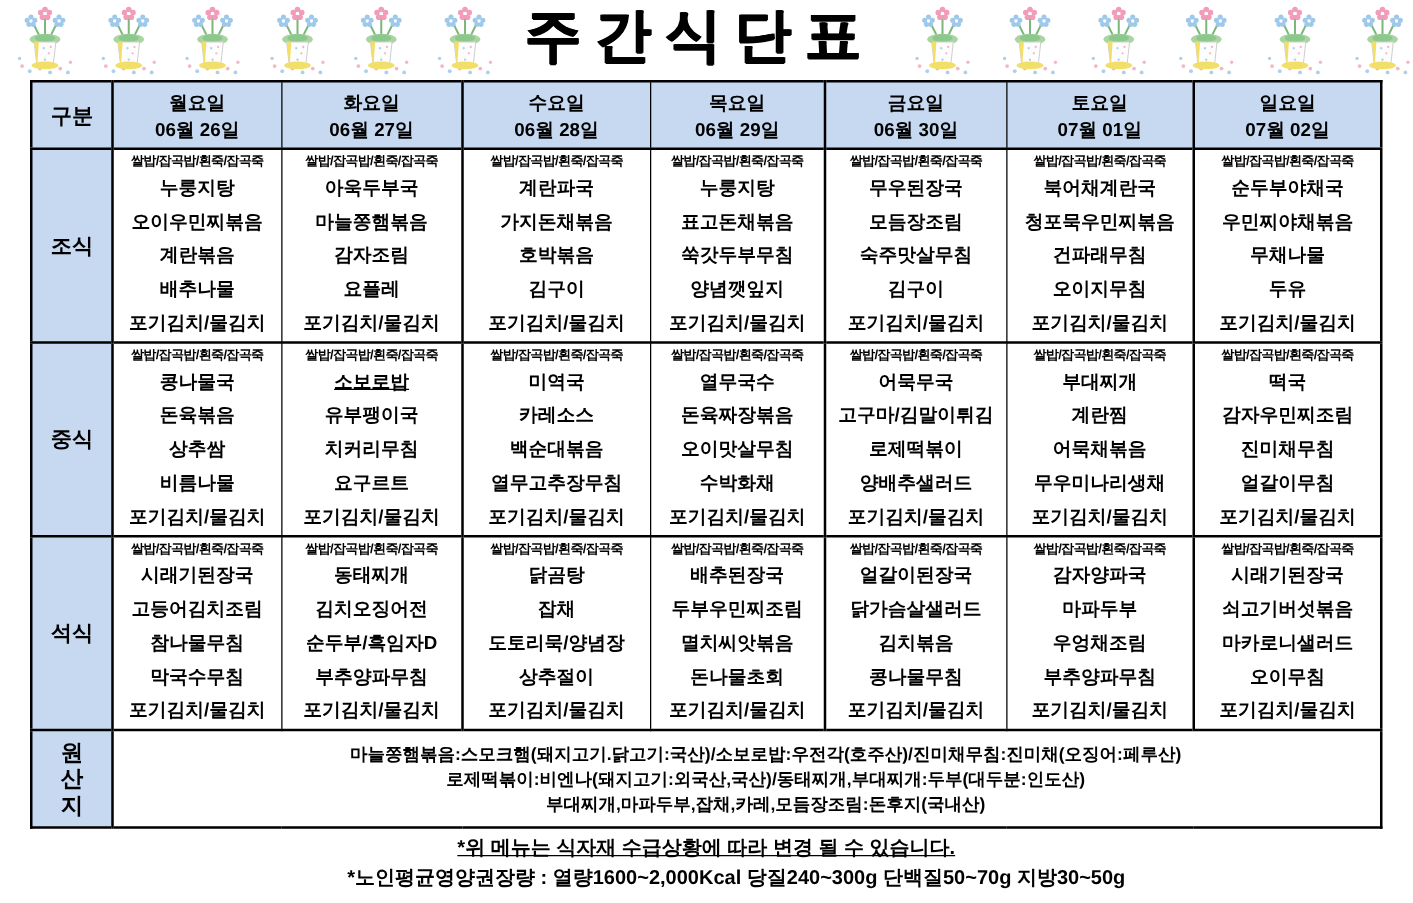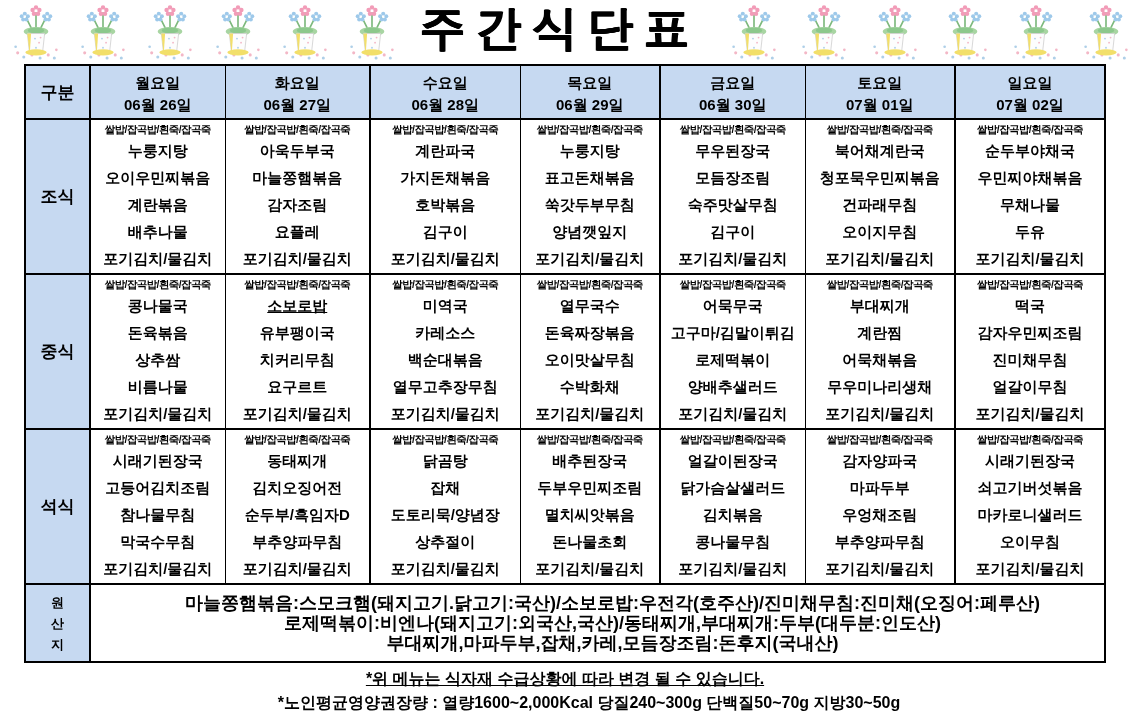--- a/index.html
+++ b/index.html
@@ -36,22 +36,22 @@
   .row-label { font-size:17px; text-align:center; }
   .meal-cell { height:155px; vertical-align:top; text-align:center; background:#fff; }
   .rice-line {
     font-size:10.5px; letter-spacing:-0.6px; line-height:16px; margin-top:1px;
     white-space:nowrap; text-align:center;
   }
   .menu-item { font-size:15px; line-height:27px; white-space:nowrap; }
   .u { text-decoration:underline; }
   .origin-row { height:78px; }
   .origin-cell { text-align:center; vertical-align:middle; background:#fff; }
-  .origin-line { font-size:18px; line-height:20px; white-space:nowrap;padding-left:30px; }
-  .vtext { display:inline-block; width:1.15em; line-height:21px; word-break:break-all; font-size:13px; }
+  .origin-line { font-size:14px; line-height:20px; white-space:nowrap;padding-left:30px; }
+  .vtext { display:inline-block; width:1.15em; line-height:21px; word-break:break-all; font-size:18px; }
   
   .notes { text-align:center; margin-top:4px; }
   .note-primary { font-size:16px; text-decoration:underline; line-height:24px; }
   .note-secondary { font-size:16px; line-height:24px;padding-left:48px; }
 </style>
 </head>
 <body>
 
 <div class="banner">
   <div class="pots left">

